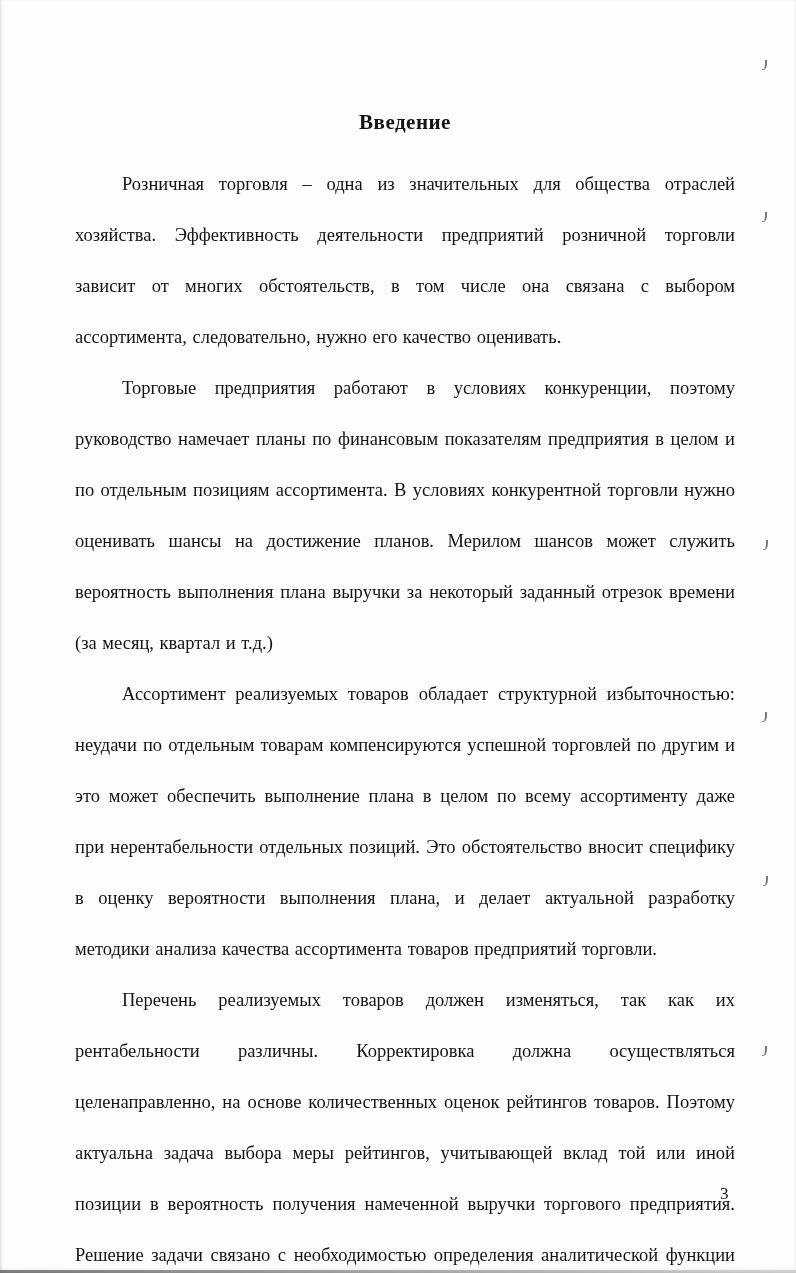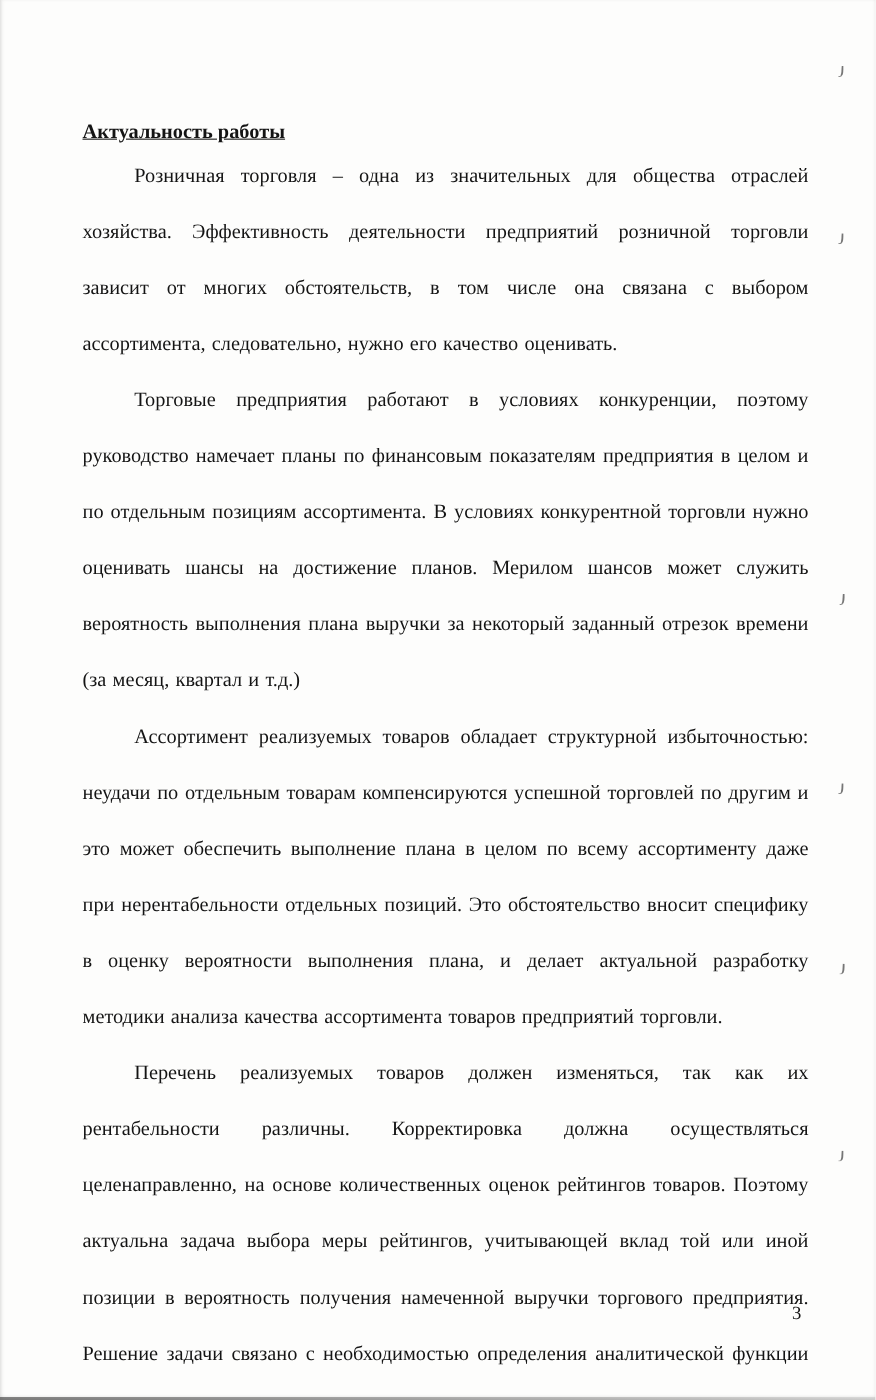--- a/index.html
+++ b/index.html
@@ -76,22 +76,22 @@
     background: linear-gradient(to right, rgba(0,0,0,0.45), rgba(0,0,0,0.08));
   }
 </style>
 </head>
 <body>
 
 <div class="scan-page">
 
   <div class="content">
 
+    <h1 class="doc-title">Введение</h1>
 
-    <h2 class="section-heading">Актуальность работы</h2>
 
     <p class="para">Розничная торговля – одна из значительных для общества отраслей хозяйства. Эффективность деятельности предприятий розничной торговли зависит от многих обстоятельств, в том числе она связана с выбором ассортимента, следовательно, нужно его качество оценивать.</p>
 
     <p class="para">Торговые предприятия работают в условиях конкуренции, поэтому руководство намечает планы по финансовым показателям предприятия в целом и по отдельным позициям ассортимента. В условиях конкурентной торговли нужно оценивать шансы на достижение планов. Мерилом шансов может служить вероятность выполнения плана выручки за некоторый заданный отрезок времени (за месяц, квартал и т.д.)</p>
 
     <p class="para">Ассортимент реализуемых товаров обладает структурной избыточностью: неудачи по отдельным товарам компенсируются успешной торговлей по другим и это может обеспечить выполнение плана в целом по всему ассортименту даже при нерентабельности отдельных позиций. Это обстоятельство вносит специфику в оценку вероятности выполнения плана, и делает актуальной разработку методики анализа качества ассортимента товаров предприятий торговли.</p>
 
     <p class="para">Перечень реализуемых товаров должен изменяться, так как их рентабельности различны. Корректировка должна осуществляться целенаправленно, на основе количественных оценок рейтингов товаров. Поэтому актуальна задача выбора меры рейтингов, учитывающей вклад той или иной позиции в вероятность получения намеченной выручки торгового предприятия. Решение задачи связано с необходимостью определения аналитической функции распределения случайной величины – месячной выручки. Эта функция должна отражать специфику случайной величины – она должна быть усечённой как слева, так и справа: выручка не может быть бесконечно большой и при безубыточной торговле всегда имеет положительное значение. Такое об-</p>
 
   </div>

